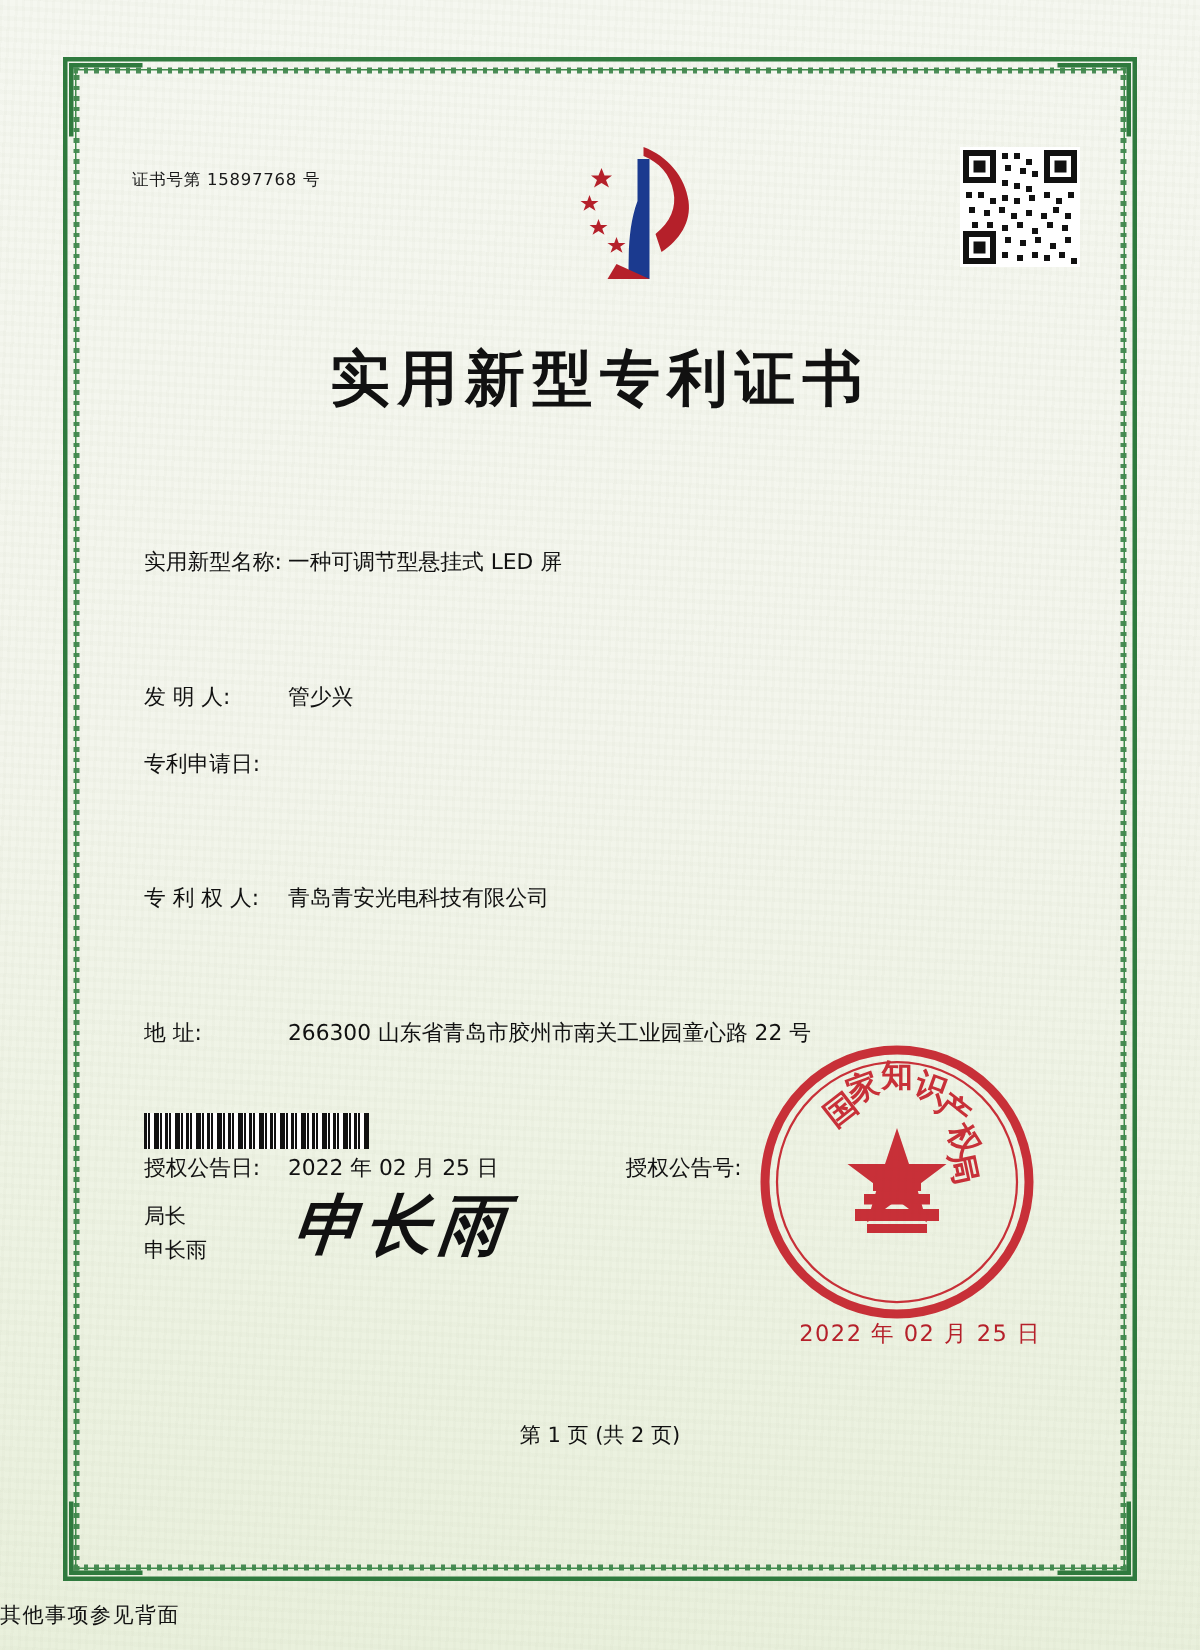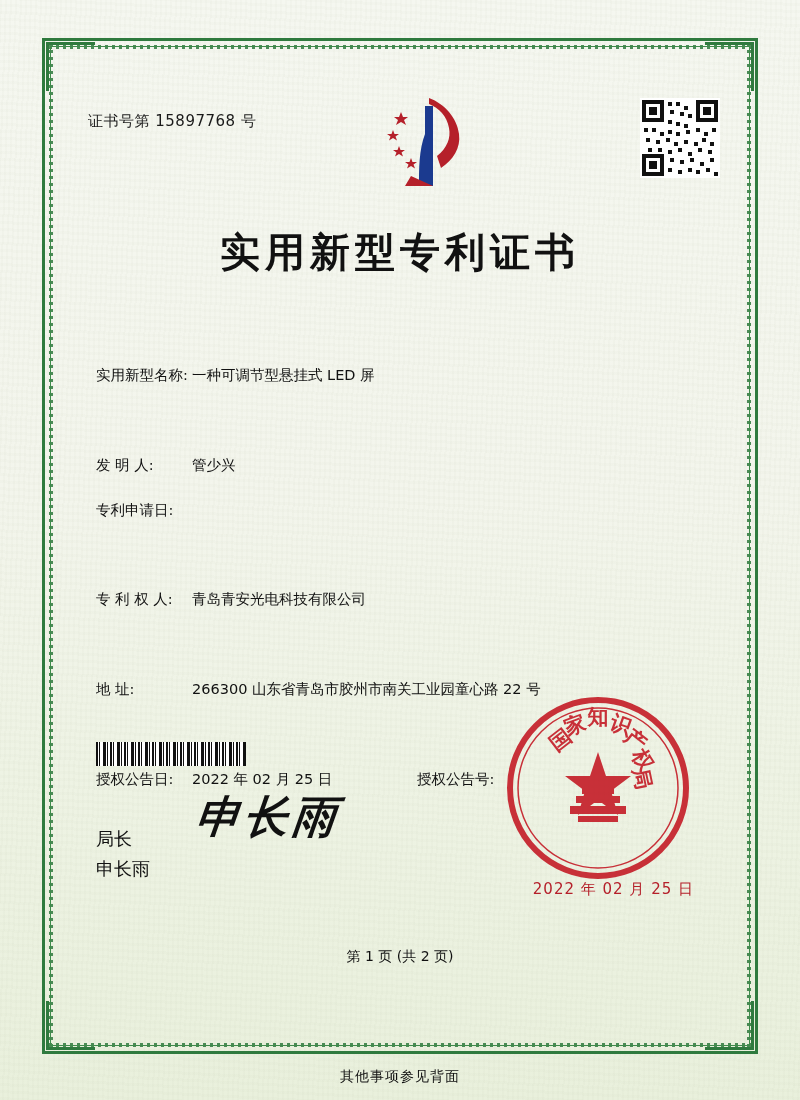--- a/index.html
+++ b/index.html
@@ -61,21 +61,21 @@
   .corner.tr{right:46px;top:42px;border-left:none;border-bottom:none;}
   .corner.bl{left:46px;bottom:50px;border-right:none;border-top:none;}
   .corner.br{right:46px;bottom:50px;border-left:none;border-top:none;}
 
   .content{
     position:absolute;
     left:76px;top:70px;right:76px;bottom:80px;
   }
   .cert-no{
     position:absolute;left:12px;top:42px;
-    font-size:15px;color:#1a1a1a;letter-spacing:.5px;
+    font-size:11px;color:#1a1a1a;letter-spacing:.5px;
     font-family:"DejaVu Sans","Liberation Sans",sans-serif;
   }
   .emblem{
     position:absolute;left:295px;top:20px;width:110px;height:110px;
   }
   .qr{
     position:absolute;right:4px;top:28px;width:80px;height:80px;
   }
   .title{
     position:absolute;left:0;right:0;top:155px;
@@ -114,23 +114,22 @@
   .para p{margin:0 0 2px 0;text-indent:28px;}
   .barcode{
     position:absolute;left:20px;top:672px;
     width:150px;height:24px;
     background-image:repeating-linear-gradient(90deg,
       #111 0 2px, #fff 2px 3px, #111 3px 4px, #fff 4px 7px,
       #111 7px 10px, #fff 10px 11px, #111 11px 12px, #fff 12px 14px);
   }
   .sign-block{
     position:absolute;left:20px;top:730px;
-    font-size:18px;line-height:1.65;color:#111;
-    font-family:"DejaVu Sans","Liberation Sans",sans-serif;
-    margin-top:24px;
+    font-size:14px;line-height:1.65;color:#111;
+    font-family:"DejaVu Sans","Liberation Sans",sans-serif;
   }
   .signature{
     position:absolute;left:120px;top:718px;
     font-size:44px;color:#111;
     font-family:"Liberation Serif","DejaVu Serif",serif;
     font-style:italic;font-weight:bold;
     letter-spacing:4px;
     transform:skewX(-6deg);
   }
   .seal{
@@ -143,21 +142,21 @@
     font-family:"DejaVu Sans","Liberation Sans",sans-serif;
     letter-spacing:1px;
   }
   .page-num{
     position:absolute;left:0;right:0;top:878px;
     text-align:center;font-size:14px;color:#111;
     font-family:"DejaVu Sans","Liberation Sans",sans-serif;
   }
   .footnote{
     position:absolute;left:0;right:0;bottom:14px;
-    text-align:center;font-size:14px;color:#111;
+    font-size:14px;color:#111;
     font-family:"DejaVu Sans","Liberation Sans",sans-serif;
     letter-spacing:1px;
   }
 </style>
 </head>
 <body>
 
 <div class="page">
   <div class="paper-texture"></div>
 

